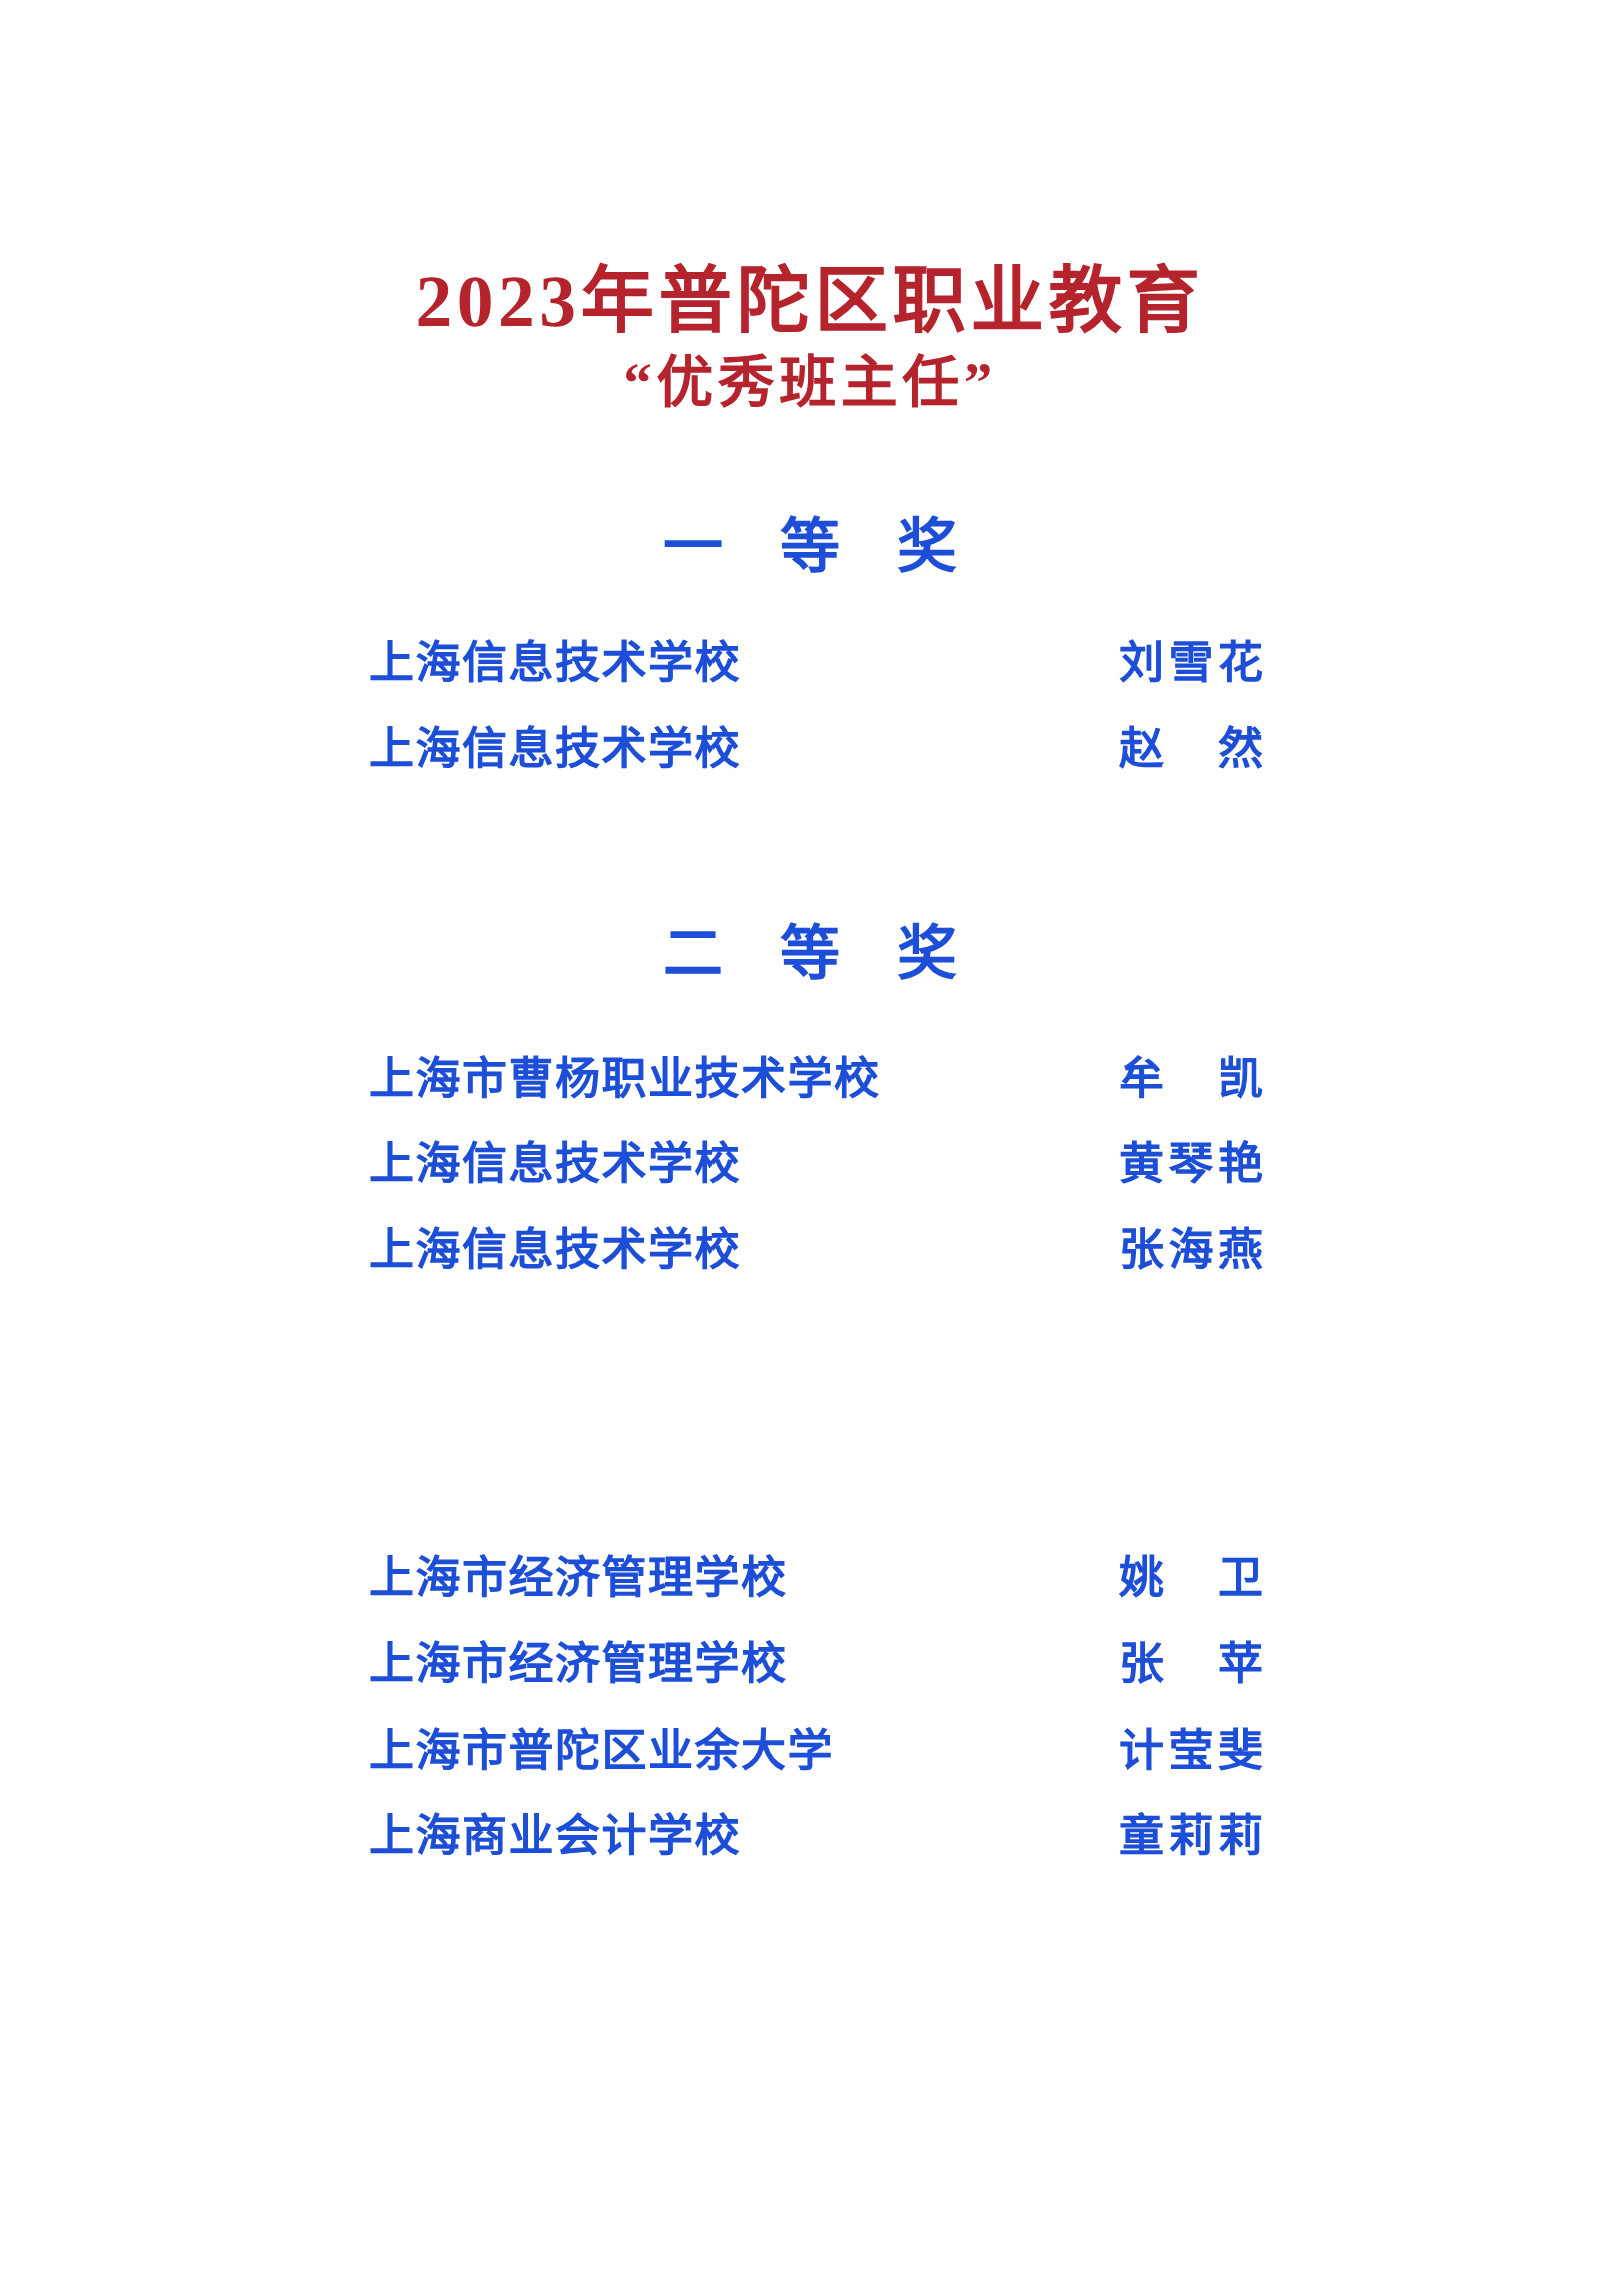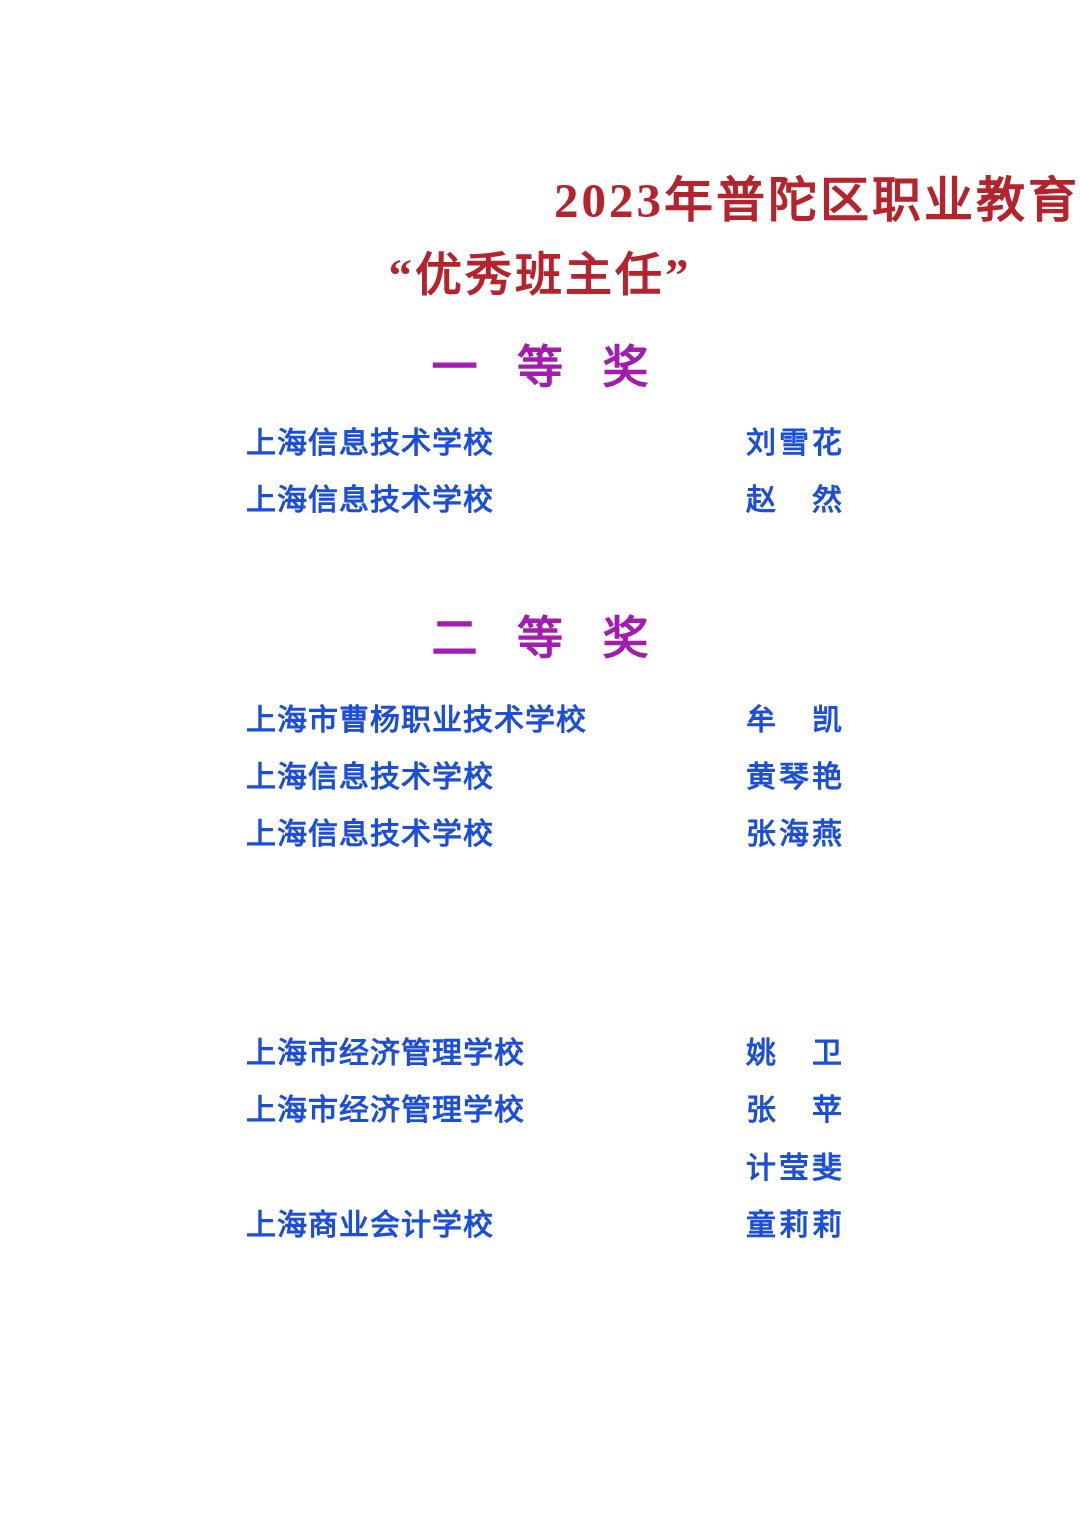--- a/index.html
+++ b/index.html
@@ -23,33 +23,33 @@
     left: 0;
     right: 0;
     text-align: center;
     color: #b5232d;
     font-family: "Liberation Serif", "DejaVu Serif", serif;
     font-weight: 700;
     letter-spacing: 3px;
     line-height: 1;
     white-space: nowrap;
   }
-  .title-line-1 { top: 176px; font-size: 49px; text-align: right; }
-  .title-line-2 { top: 252px; font-size: 47px; }
+  .title-line-1 { top: 176px; font-size: 49px; }
+  .title-line-2 { top: 237px; font-size: 38px; }
 
   
   .prize-header {
     position: absolute;
     left: 0;
     right: 0;
     text-align: center;
-    color: #a21caf;
+    color: #1d4ed8;
     font-family: "Liberation Serif", "DejaVu Serif", serif;
     font-weight: 700;
-    font-size: 46px;
+    font-size: 40px;
     line-height: 1;
     word-spacing: 28px;
     white-space: nowrap;
   }
   .prize-header-1 { top: 345px; }
   .prize-header-2 { top: 616px; }
   .prize-header-3 { top: 949px; }
 
   
   .entry-row {
@@ -127,20 +127,21 @@
 
   <div class="entry-row row-2-0">
     <span class="entry-school">上海市经济管理学校</span>
     <span class="entry-name">姚 卫</span>
   </div>
   <div class="entry-row row-2-1">
     <span class="entry-school">上海市经济管理学校</span>
     <span class="entry-name">张 苹</span>
   </div>
   <div class="entry-row row-2-2">
+    <span class="entry-school">上海市普陀区业余大学</span>
     <span class="entry-name">计莹斐</span>
   </div>
   <div class="entry-row row-2-3">
     <span class="entry-school">上海商业会计学校</span>
     <span class="entry-name">童莉莉</span>
   </div>
 
 </div>
 
 </body></html>

